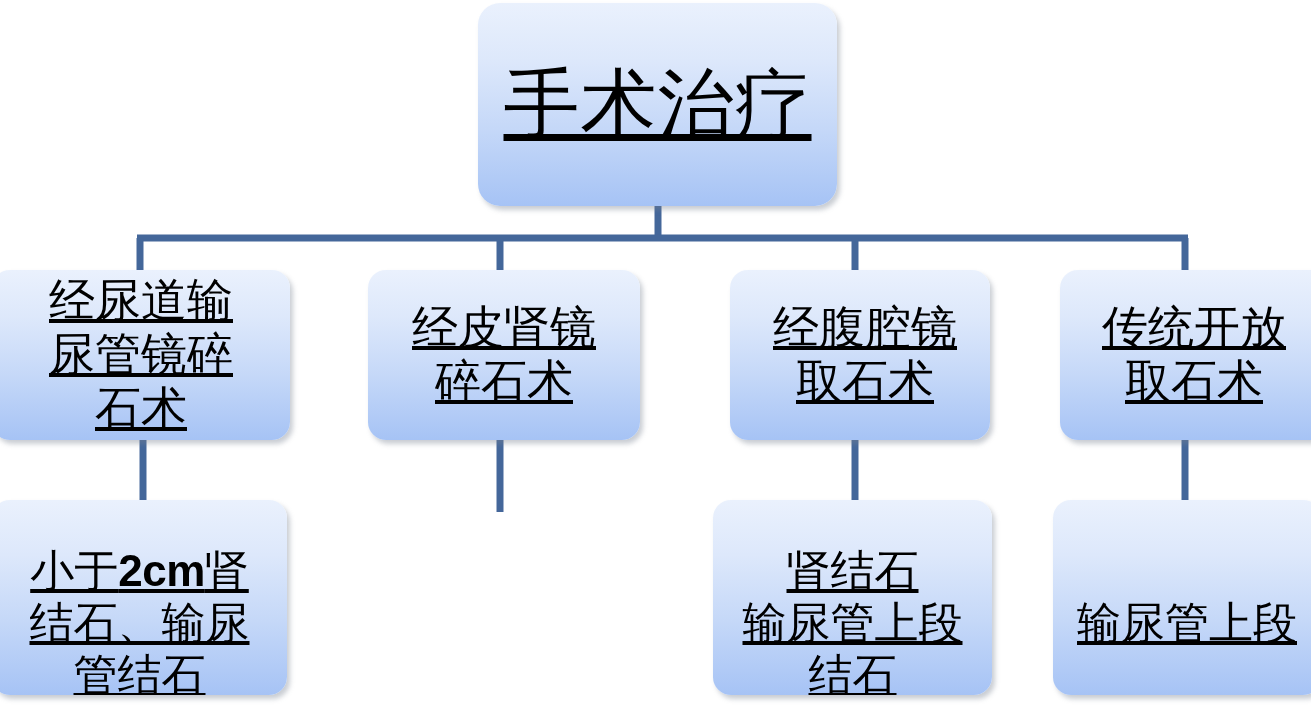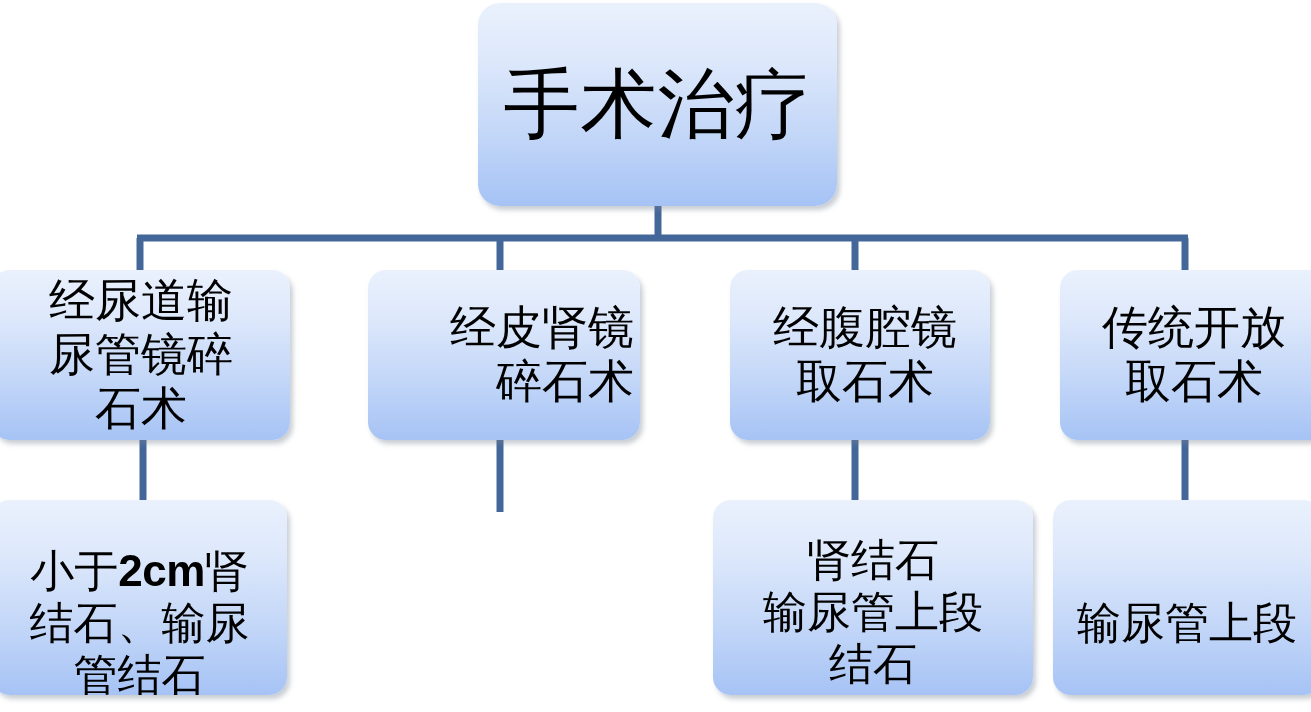--- a/index.html
+++ b/index.html
@@ -39,41 +39,42 @@
     text-align: center;
     color: #000000;
     line-height: 1.18;
     padding: 4px 6px;
     overflow: hidden;
   }
   .node .txt {
     display: block;
     width: 100%;
     white-space: pre-line;
+    text-decoration: underline;
   }
   
   #node-root {
     left: 478px; top: 3px;
     width: 359px; height: 203px;
     border-radius: 22px;
     font-size: 76px;
     letter-spacing: 1px;
   }
   
   .row2 { font-size: 46px; height: 170px; top: 270px; }
   #node-m1 { left: -8px;   width: 298px; }
-  #node-m2 { left: 368px;  width: 272px; text-align: right; }
+  #node-m2 { left: 368px;  width: 272px; }
   #node-m3 { left: 730px;  width: 260px; padding-left: 16px; }
   #node-m4 { left: 1060px; width: 268px; }
 
   
   .row3 { font-size: 44px; height: 195px; top: 500px; }
   #node-d1 { left: -8px;   width: 295px; }
   #node-d2 { left: 358px;  width: 294px; }
-  #node-d3 { left: 713px;  width: 320px; align-items: flex-end; }
+  #node-d3 { left: 713px;  width: 279px; }
   #node-d4 { left: 1053px; width: 268px; }
 
   
   .lat {
     font-family: "Liberation Sans", "DejaVu Sans", sans-serif;
     font-weight: bold;
     letter-spacing: -0.5px;
   }
 </style>
 </head>

